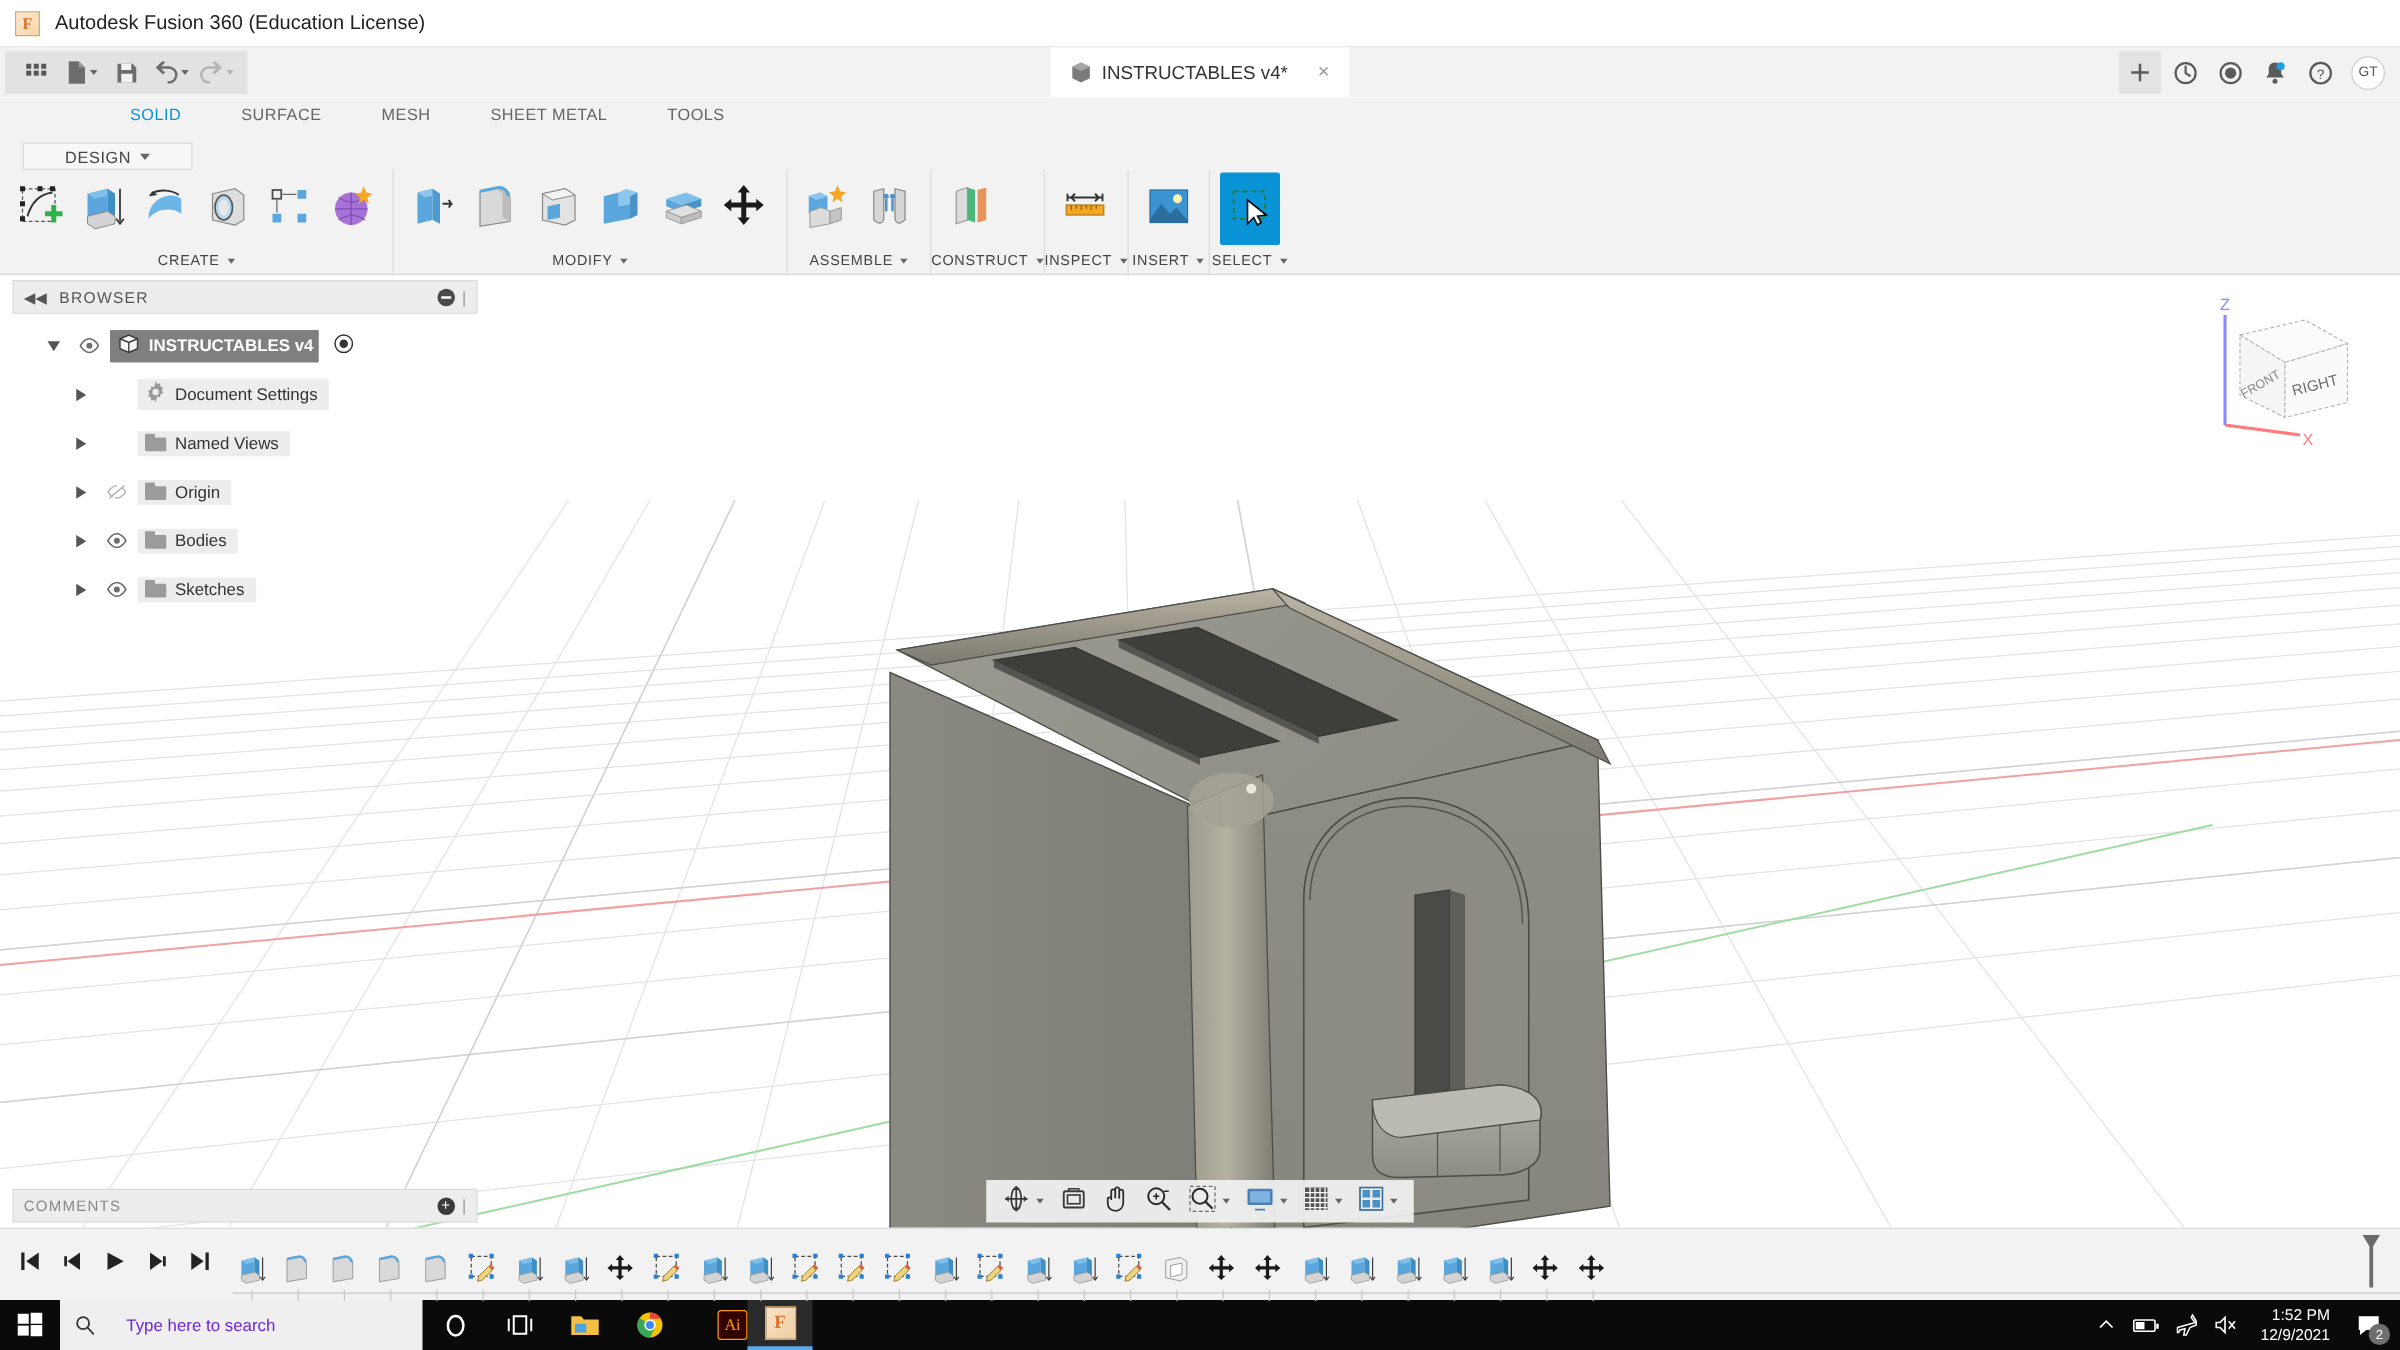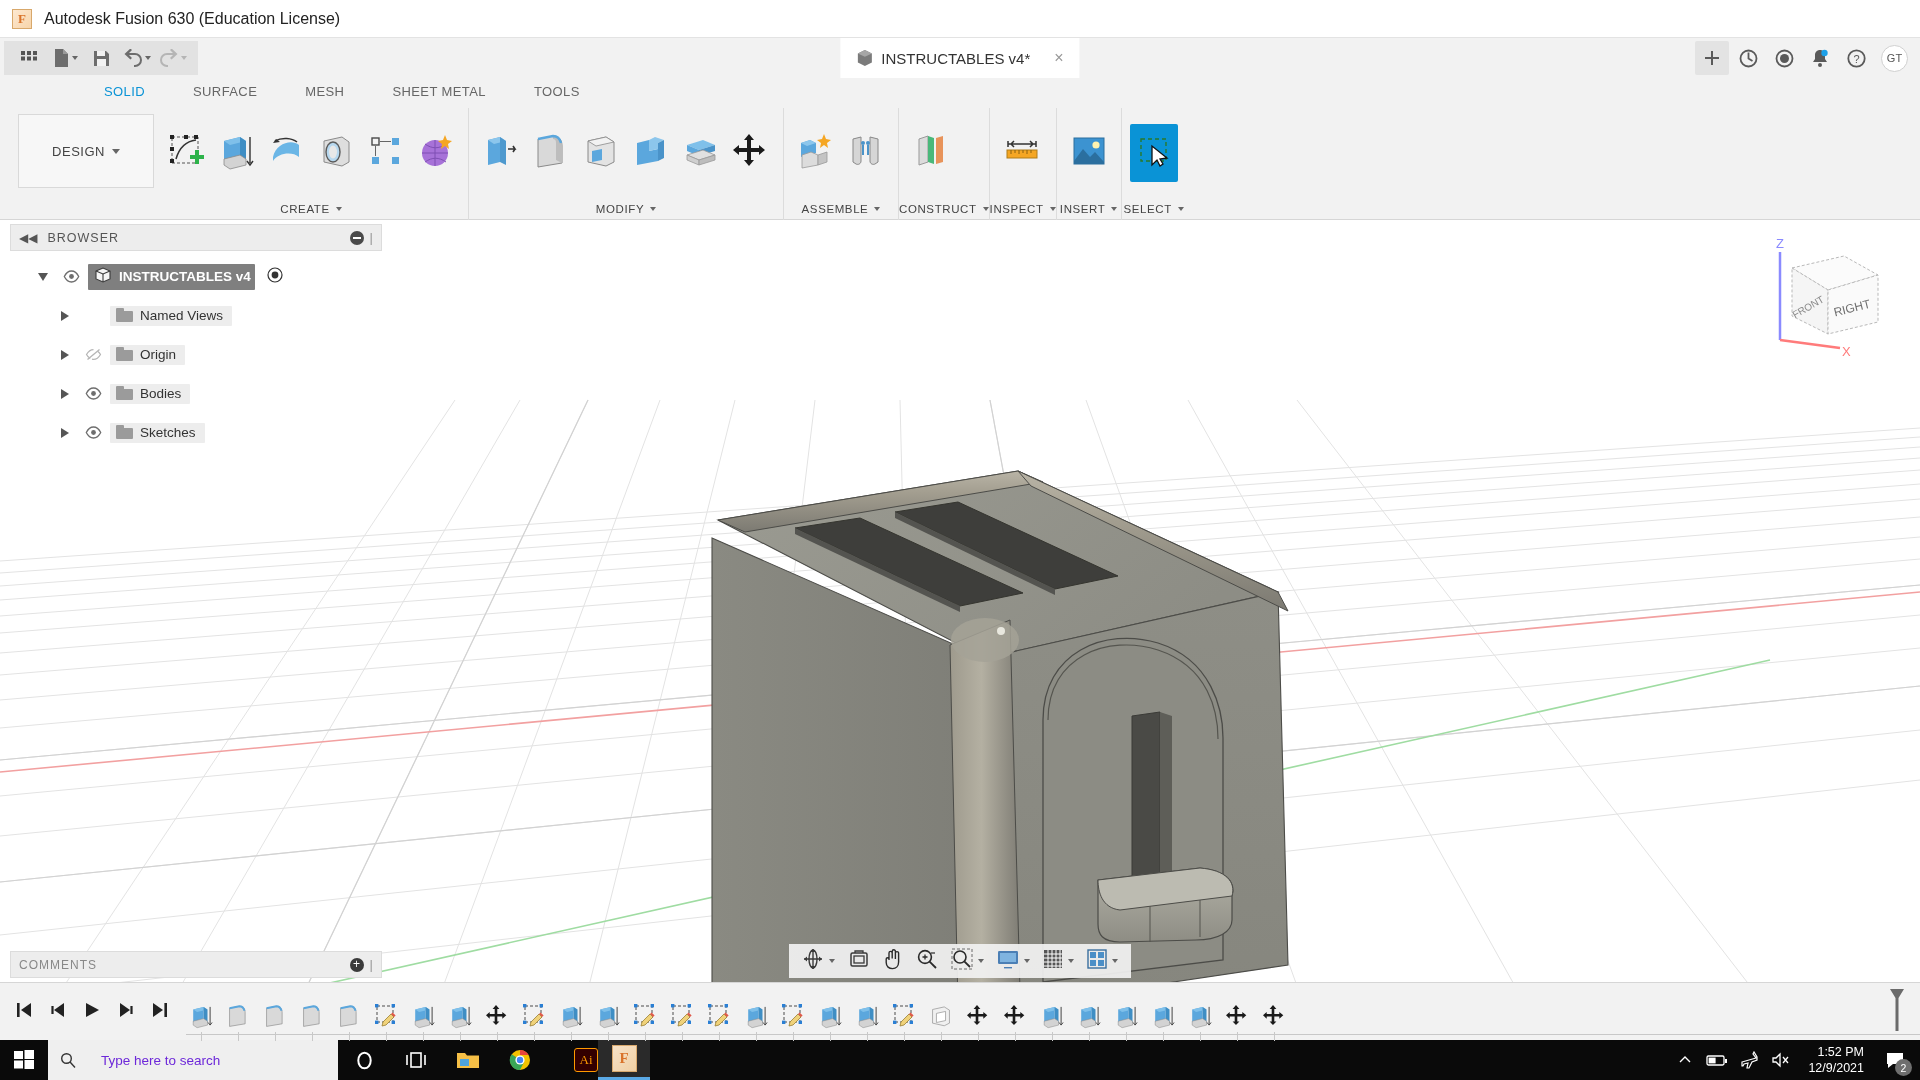--- a/index.html
+++ b/index.html
@@ -42,21 +42,21 @@
            display:flex;align-items:center;justify-content:center;font-size:11px;color:#555;
            margin-left:6px;margin-right:6px;}
 
   
   #ribbon{ background:#f2f2f2; border-bottom:1px solid #d6d6d6; position:relative;
            height:142px; }
   #ribbon-tabs{ display:flex; align-items:flex-start; padding-left:80px; height:30px;}
   .rtab{ font-size:13px; color:#666; letter-spacing:.4px; padding:6px 24px; cursor:pointer;}
   .rtab.active{ color:#0a93d6; }
 
-  #ribbon-body{ display:flex; align-items:flex-start; height:112px; }
+  #ribbon-body{ display:flex; align-items:flex-start; height:112px;flex-direction:column; }
   #design-box{ width:136px; height:74px; margin:6px 0 0 18px; border:1px solid #d9d9d9;
       background:#f7f7f7; display:flex;align-items:center;justify-content:center;
       font-size:13px;color:#444; gap:5px; letter-spacing:.5px;}
   .rgroups{ display:flex; align-items:stretch; flex:1; height:112px; }
   .rgroup{ display:flex; flex-direction:column; border-right:1px solid #dcdcdc; }
   .rgroup:last-child{border-right:none;}
   .rg-items{ display:flex; align-items:center; flex:1; padding:2px 8px; gap:2px; }
   .rg-label{ height:22px; display:flex;align-items:center;justify-content:center;
              font-size:11.5px; color:#444; letter-spacing:.6px; gap:4px; }
   .ritem{ width:48px;height:58px; display:flex;align-items:center;justify-content:center;
@@ -142,21 +142,21 @@
   #notif{ position:relative; width:38px;height:40px;display:flex;align-items:center;
           justify-content:center;cursor:pointer;}
   #notif .badge{ position:absolute; right:2px; bottom:4px; width:17px;height:17px;border-radius:50%;
      background:#6e6e6e;color:#fff;font-size:10.5px;display:flex;align-items:center;justify-content:center;}
 </style>
 </head>
 <body>
 
 <div id="win-titlebar">
   <div class="app-icon">F</div>
-  <div class="title">Autodesk Fusion 630 (Education License)</div>
+  <div class="title">Autodesk Fusion 360 (Education License)</div>
 </div>
 
 <div id="fusion-top">
   <div class="qat">
     <div class="qbtn">
       <svg width="20" height="20" viewBox="0 0 20 20">
         <g fill="#555">
           <rect x="2" y="3" width="4" height="4"></rect>
             <rect x="8" y="3" width="4" height="4"></rect>
             <rect x="14" y="3" width="4" height="4"></rect>
@@ -611,20 +611,33 @@
                 <circle cx="8" cy="8" r="7" fill="#fff" stroke="#333" stroke-width="1.2"></circle>
                 <circle cx="8" cy="8" r="3.4" fill="#333"></circle>
               </svg></span>
           </div>
           <div class="tnode" style="padding-left: 44px;">
             <span class="tw">
               <span class="tri"></span>
             </span>
             <span class="eye"></span>
             <span class="nodelbl">
+              <span><svg width="17" height="17" viewBox="0 0 17 17">
+                  <path d="M8.5 0l1.2 2.2 2.4-.6.3 2.5 2.3 1-1.3 2.1 1.3 2.1-2.3 1-.3 2.5-2.4-.6L8.5 17l-1.2-2.2-2.4.6-.3-2.5-2.3-1 1.3-2.1L2.3 7.7l2.3-1 .3-2.5 2.4.6z" fill="#9a9a9a"></path>
+                  <circle cx="8.5" cy="8.5" r="2.6" fill="#ededed"></circle>
+                </svg></span>
+              <span>Document Settings</span>
+            </span>
+          </div>
+          <div class="tnode" style="padding-left: 44px;">
+            <span class="tw">
+              <span class="tri"></span>
+            </span>
+            <span class="eye"></span>
+            <span class="nodelbl">
               <span class="folder">
                 <b></b>
                 <i></i>
               </span>
               <span>Named Views</span>
             </span>
           </div>
           <div class="tnode" style="padding-left: 44px;">
             <span class="tw">
               <span class="tri"></span>

